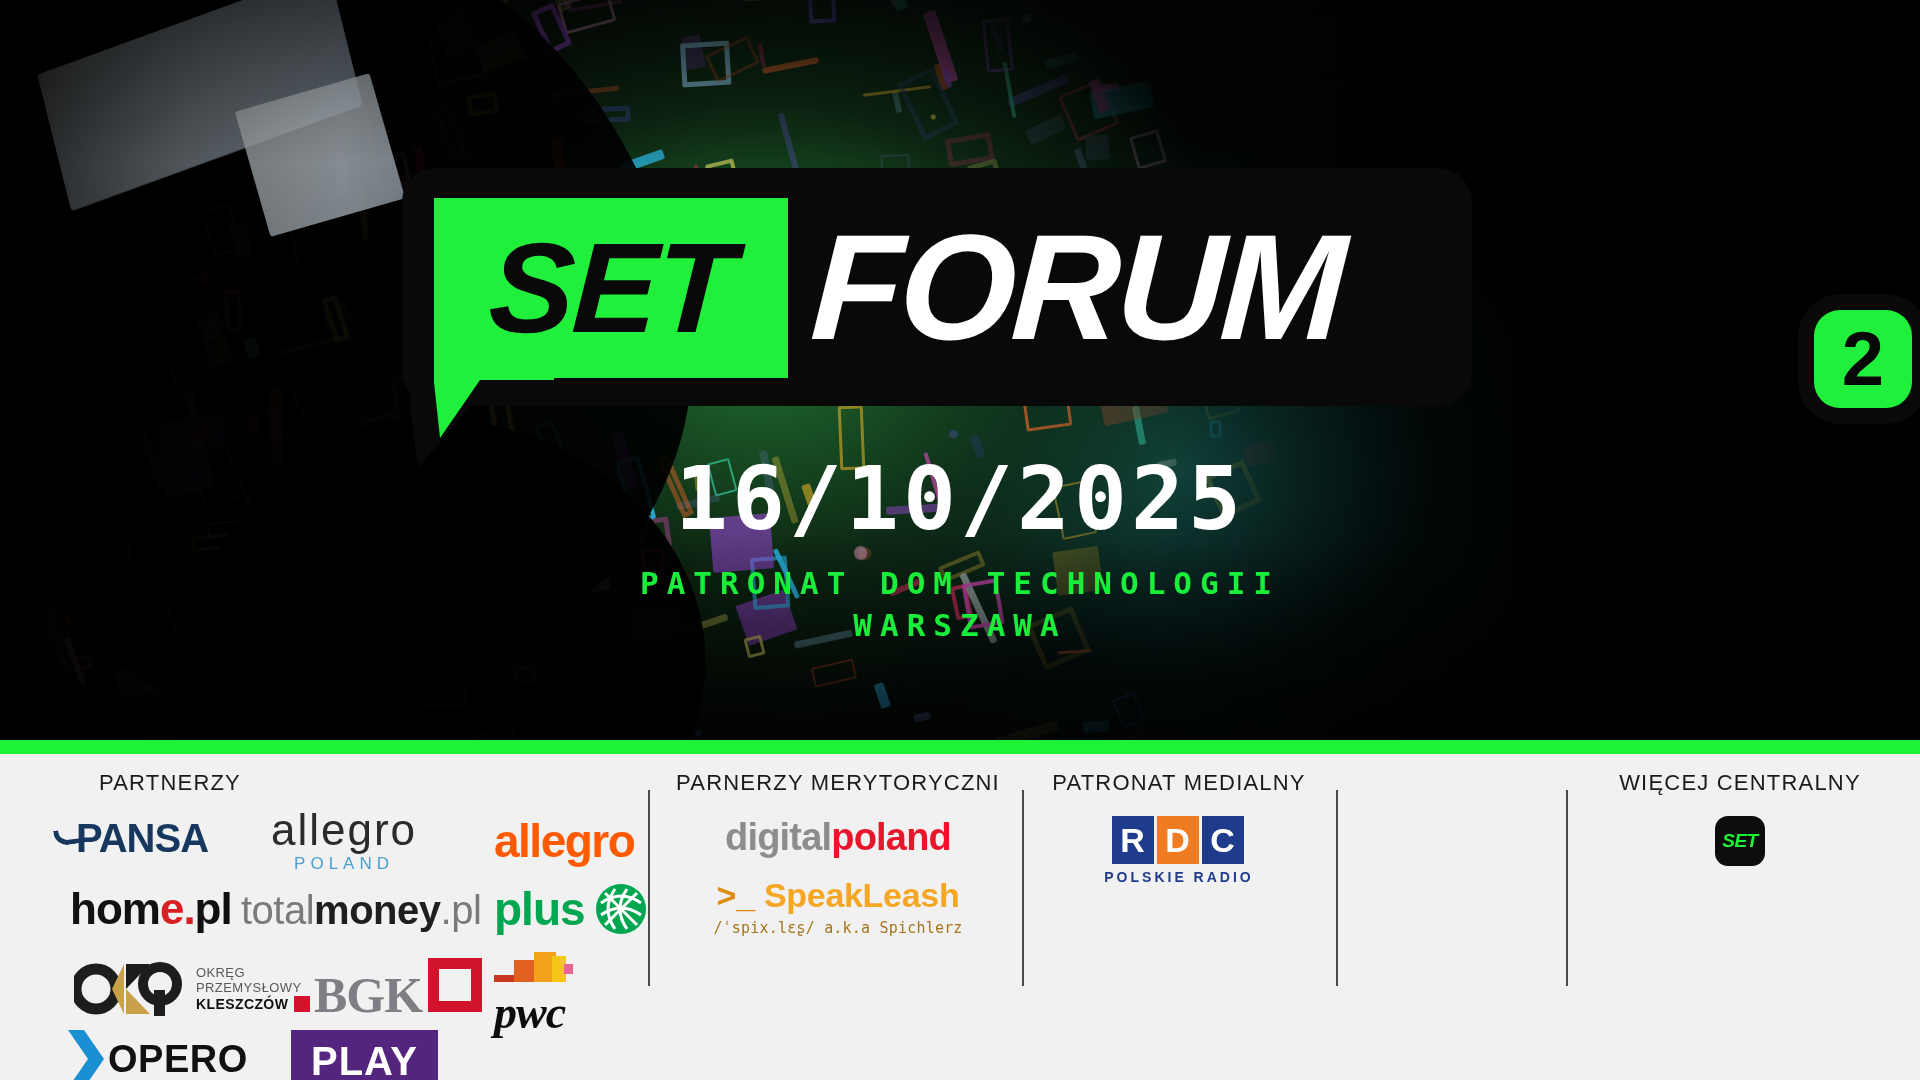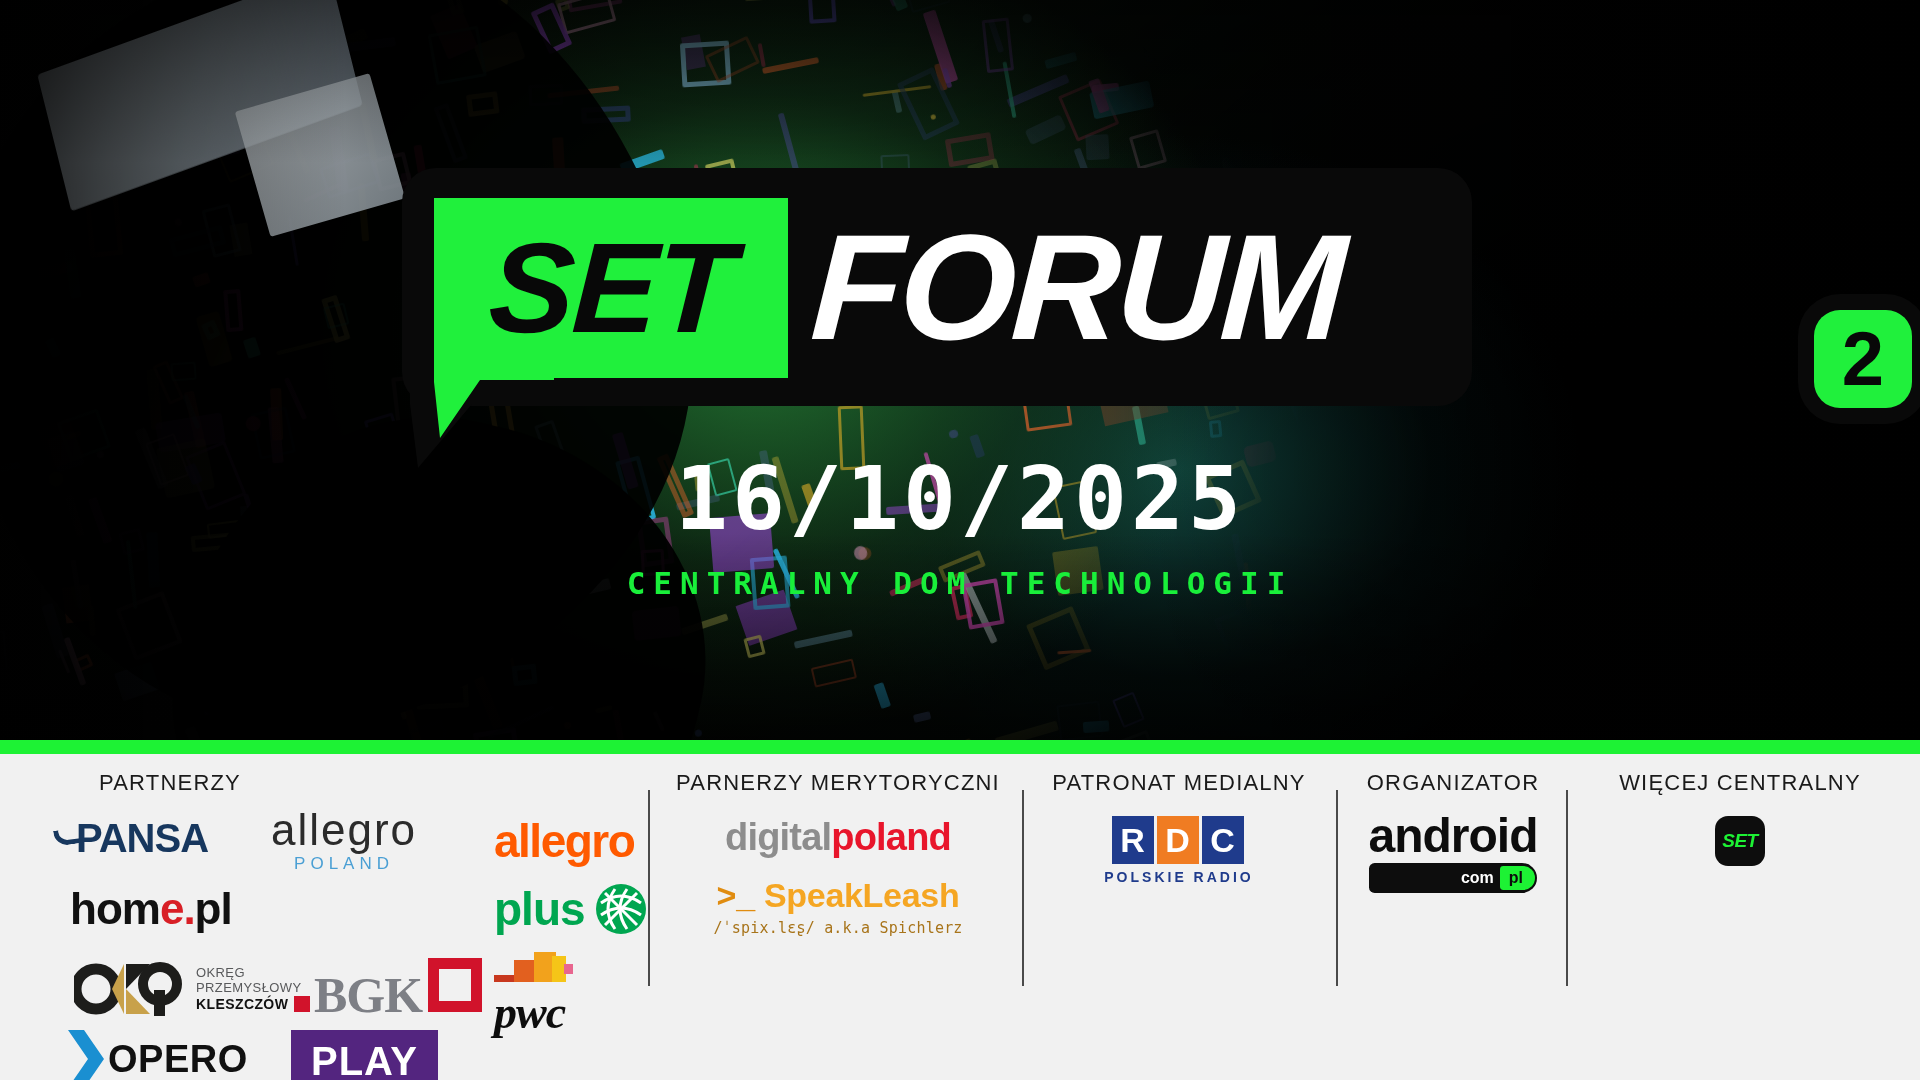--- a/index.html
+++ b/index.html
@@ -638,21 +638,22 @@
           <path d="M0 0 H120 V4 H46 L6 62 L0 6 Z" fill="#20f03c"></path>
         </svg>
       </div>
       <div class="set-text">SET</div>
       <div class="forum-text">FORUM</div>
       <div class="sup-badge">2</div>
     </div>
 
     <div class="hero-date">16/10/2025</div>
     <div class="hero-venue">
-      <span>CENTRALNY DOM TECHNOLOGII</span>
+      <span>PATRONAT DOM TECHNOLOGII</span>
+      <span class="l2">WARSZAWA</span>
     </div>
   </div>
 
   <div class="green-bar"></div>
 
   <div class="footer">
     <div class="cols">
 
       <div class="divider" style="left:648px; top:36px; height:196px;"></div>
       <div class="divider" style="left:1022px; top:36px; height:196px;"></div>
@@ -672,20 +673,23 @@
             <span class="asseco-sub">POLAND</span>
           </div>
           <div class="lg" style="position:absolute; left:468px; top:8px;">
             <span class="allegro">allegro</span>
           </div>
         </div>
 
         <div class="logo-row" style="position:absolute; left:0; top:124px; width:612px; height:66px;">
           <div class="lg" style="position:absolute; left:44px; top:6px;">
             <span class="homepl"><span>hom</span><span class="e">e</span><span class="dot">.</span><span>pl</span></span>
+          </div>
+          <div class="lg" style="position:absolute; left:215px; top:10px;">
+            <span class="totalmoney"><span>total</span><b>money</b><span>.pl</span></span>
           </div>
           <div class="lg" style="position:absolute; left:468px; top:4px;">
             <span class="plus">plus</span>
             <span class="plus-ball">
               <svg width="52" height="52" viewBox="0 0 52 52">
                 <circle cx="26" cy="26" r="25" fill="#00a650"></circle>
                 <g stroke="#ffffff" stroke-width="3" fill="none">
                   <path d="M6 20 Q26 6 46 20"></path>
                     <path d="M6 32 Q26 18 46 32"></path>
                   <path d="M20 6 Q6 26 20 46"></path>
@@ -773,31 +777,20 @@
         </div>
 
         <div class="lg" style="position:absolute; left:0; top:122px; width:356px; flex-direction:column; align-items:center;">
           <span style="display:inline-flex; align-items:center;">
             <span class="speakleash"><span class="chev">&gt;_</span>&nbsp;<span>SpeakLeash</span></span>
           </span>
           <span class="speak-sub">/ˈspix.lɛʂ/ a.k.a Spichlerz</span>
         </div>
       </div>
 
-      <div class="col" style="left:1350px; top:0; width:206px;">
-        <div class="col-head" style="width:206px; margin-top:16px;">ORGANIZATOR</div>
-
-        <div class="lg" style="position:absolute; left:0; top:58px; width:206px; flex-direction:column; align-items:center;">
-          <span class="android-t">android</span>
-          <span class="android-bar">
-            <span class="com">com</span>
-            <span class="pl">pl</span>
-          </span>
-        </div>
-      </div>
 
       <div class="col" style="left:1580px; top:0; width:320px;">
         <div class="col-head" style="width:320px; margin-top:16px;">WIĘCEJ CENTRALNY</div>
 
         <div class="lg" style="position:absolute; left:0; top:62px; width:320px; justify-content:center;">
           <span class="set-icon">SET</span>
         </div>
       </div>
 
     </div>

